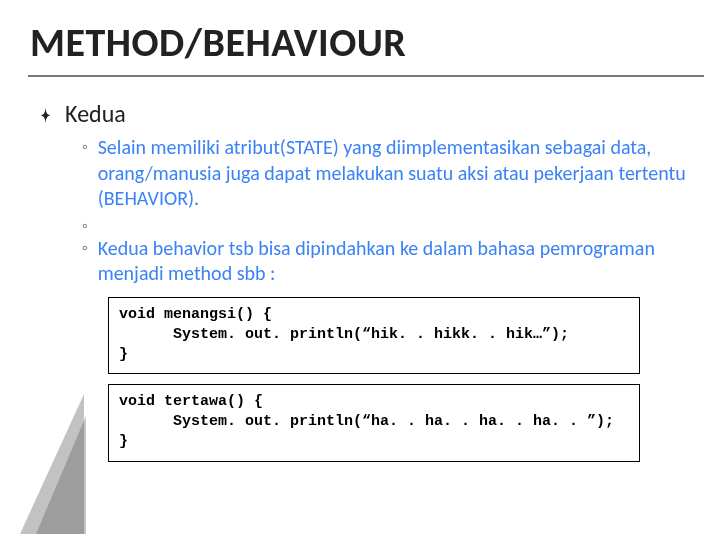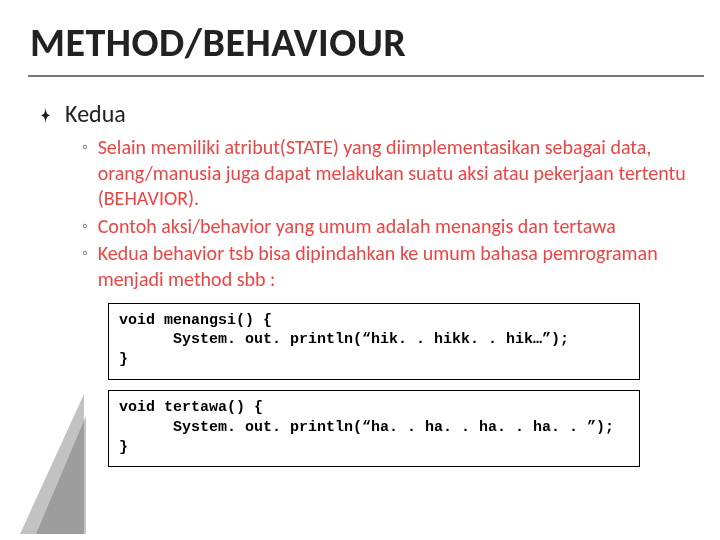--- a/index.html
+++ b/index.html
@@ -58,21 +58,21 @@
   }
   .bullet-circ {
     font-size: 16px;
     color: #777;
     margin-right: 10px;
     margin-top: 4px;
     line-height: 1;
   }
   .l2-text {
     font-size: 20px;
-    color: #ef4444;
+    color: #3b82f6;
     line-height: 1.28;
     padding-right: 4px;
   }
   .codebox {
     border: 1px solid #000;
     margin: 10px 54px 8px 78px;
     padding: 7px 10px 9px 10px;
     font-family: "Courier New", monospace;
     font-size: 15px;
     font-weight: 700;
@@ -115,25 +115,24 @@
     <span class="bullet-arrow">✦</span>
     <span class="l1-text">Kedua</span>
   </div>
 
   <div class="l2">
     <span class="bullet-circ">◦</span>
     <span class="l2-text">Selain memiliki atribut(STATE) yang diimplementasikan sebagai data, orang/manusia juga dapat melakukan suatu aksi atau pekerjaan tertentu (BEHAVIOR).</span>
   </div>
   <div class="l2">
     <span class="bullet-circ">◦</span>
-    <span class="l2-text">Contoh aksi/behavior yang umum adalah menangis dan tertawa</span>
   </div>
   <div class="l2">
     <span class="bullet-circ">◦</span>
-    <span class="l2-text">Kedua behavior tsb bisa dipindahkan ke umum bahasa pemrograman menjadi method sbb :</span>
+    <span class="l2-text">Kedua behavior tsb bisa dipindahkan ke dalam bahasa pemrograman menjadi method sbb :</span>
   </div>
 
   <div class="codebox">void menangsi() {
       System. out. println(“hik. . hikk. . hik…”);
 }</div>
   <div class="codebox">void tertawa() {
       System. out. println(“ha. . ha. . ha. . ha. . ”);
 }</div>
 
   <div class="triangle"></div>

